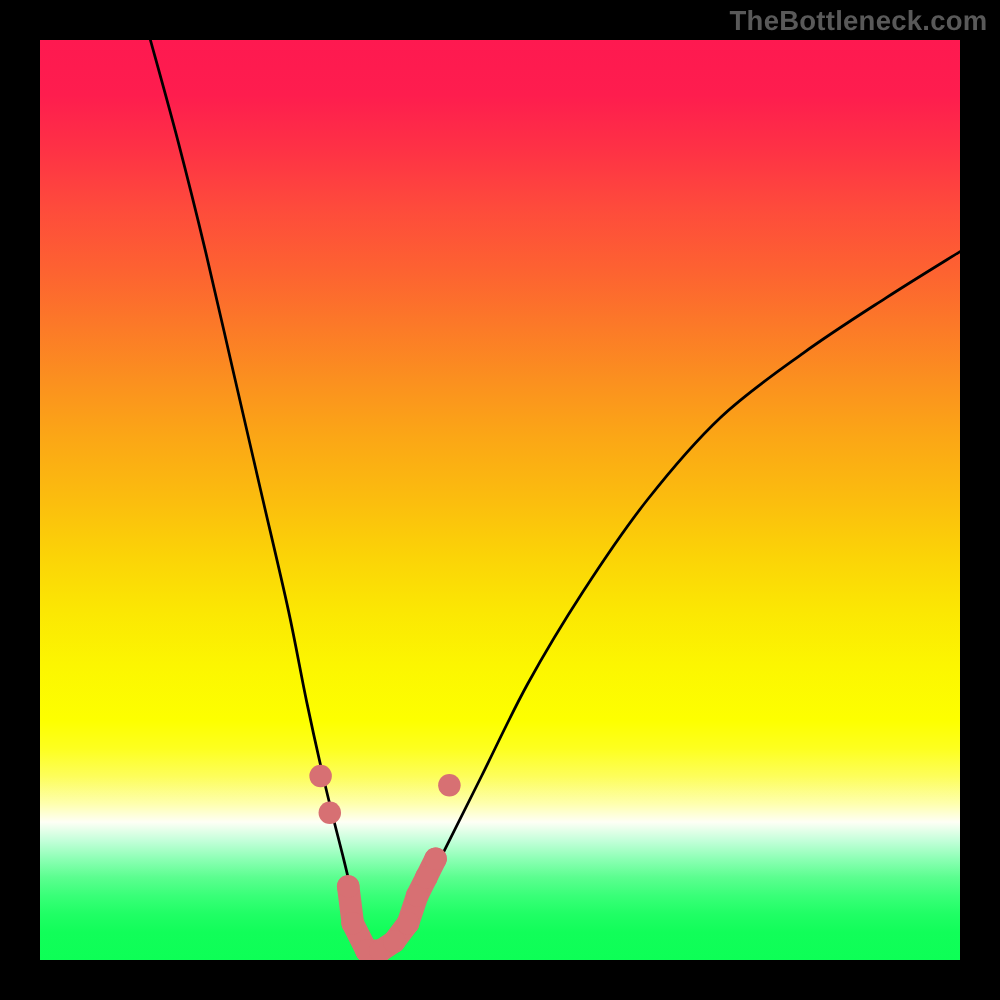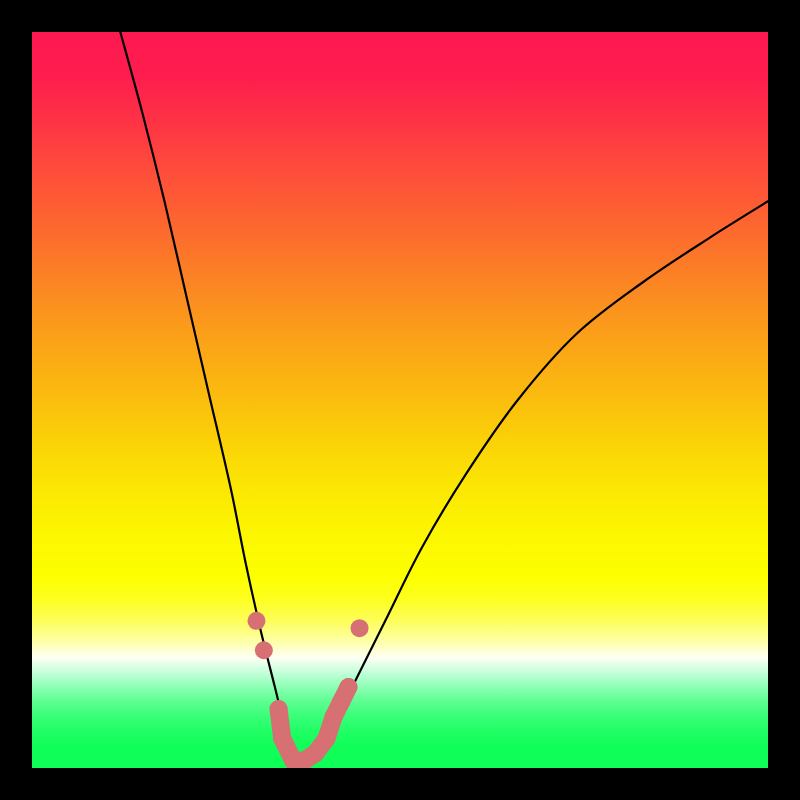--- a/index.html
+++ b/index.html
@@ -91,20 +91,21 @@
     stroke: #d77073;
     stroke-width: 18;
     stroke-linecap: round;
     fill: none;
   }
 </style>
 </head>
 <body>
 
 <div class="frame">
+  <div class="watermark">TheBottleneck.com</div>
 
   <div class="plot-area">
     <div class="gradient"></div>
     <svg class="overlay" viewBox="0 0 736 736" preserveAspectRatio="none">
       <path id="curve-path" class="curve" d="M 88.32,0 C 92,13.49333333333334 103.03999999999999,52.74666666666671 110.39999999999999,80.96000000000004 C 117.75999999999999,109.17333333333336 125.11999999999999,138.61333333333332 132.48,169.27999999999997 C 139.84,199.94666666666663 147.2,233.06666666666663 154.56,264.96 C 161.92000000000002,296.8533333333333 169.27999999999997,328.74666666666667 176.64,360.64 C 184,392.5333333333333 192.5866666666667,428.1066666666667 198.72000000000003,456.32 C 204.85333333333335,484.5333333333333 208.53333333333333,506.6133333333333 213.44,529.92 C 218.34666666666666,553.2266666666666 223.25333333333333,575.3066666666666 228.16,596.16 C 233.06666666666666,617.0133333333333 238.5866666666667,637.8666666666666 242.88000000000002,655.04 C 247.17333333333335,672.2133333333334 250.24,686.9333333333334 253.92,699.2 C 257.59999999999997,711.4666666666667 261.28,723.7333333333333 264.96,728.64 C 268.64,733.5466666666666 272.32,731.0933333333334 276,728.64 C 279.68,726.1866666666666 282.74666666666667,720.0533333333333 287.04,713.92 C 291.33333333333337,707.7866666666666 295.62666666666667,702.88 301.76,691.84 C 307.8933333333333,680.8000000000001 315.25333333333333,664.8533333333335 323.84,647.6800000000001 C 332.4266666666666,630.5066666666667 342.23999999999995,610.88 353.28,588.8 C 364.32,566.7199999999999 376.5866666666667,539.7333333333333 390.08000000000004,515.2 C 403.5733333333334,490.66666666666674 418.2933333333333,466.1333333333333 434.23999999999995,441.59999999999997 C 450.1866666666666,417.0666666666666 467.36,391.3066666666667 485.76000000000005,368 C 504.1600000000001,344.6933333333333 523.7866666666666,321.3866666666667 544.64,301.76000000000005 C 565.4933333333333,282.1333333333334 588.8,266.1866666666666 610.88,250.23999999999995 C 632.96,234.2933333333333 656.2666666666667,219.57333333333338 677.12,206.08000000000004 C 697.9733333333334,192.5866666666667 726.1866666666667,175.41333333333333 736,169.27999999999997"></path>
       <g id="marker-group">
           <line x1="246.56" y1="677.12" x2="250.24" y2="706.56" class="segment"></line>
           <line x1="250.24" y1="706.56" x2="261.28" y2="728.64" class="segment"></line>
           <line x1="261.28" y1="728.64" x2="272.32" y2="728.64" class="segment"></line>
           <line x1="272.32" y1="728.64" x2="283.36" y2="721.28" class="segment"></line>

